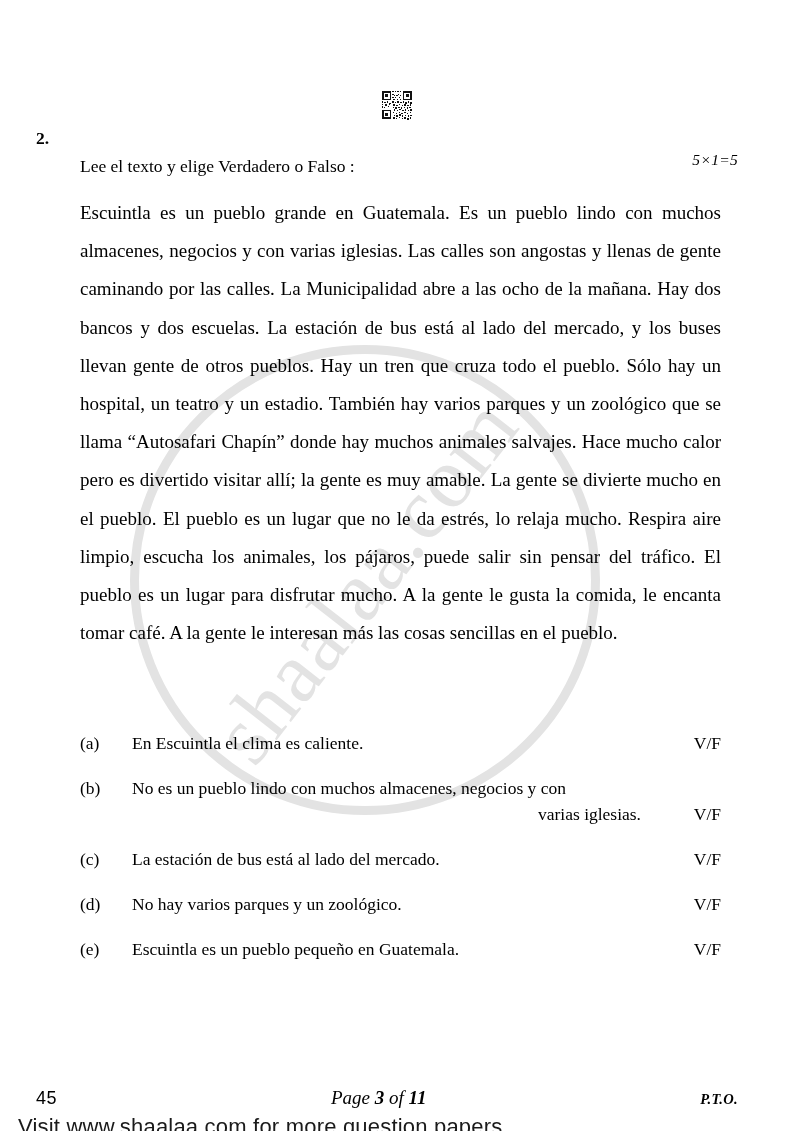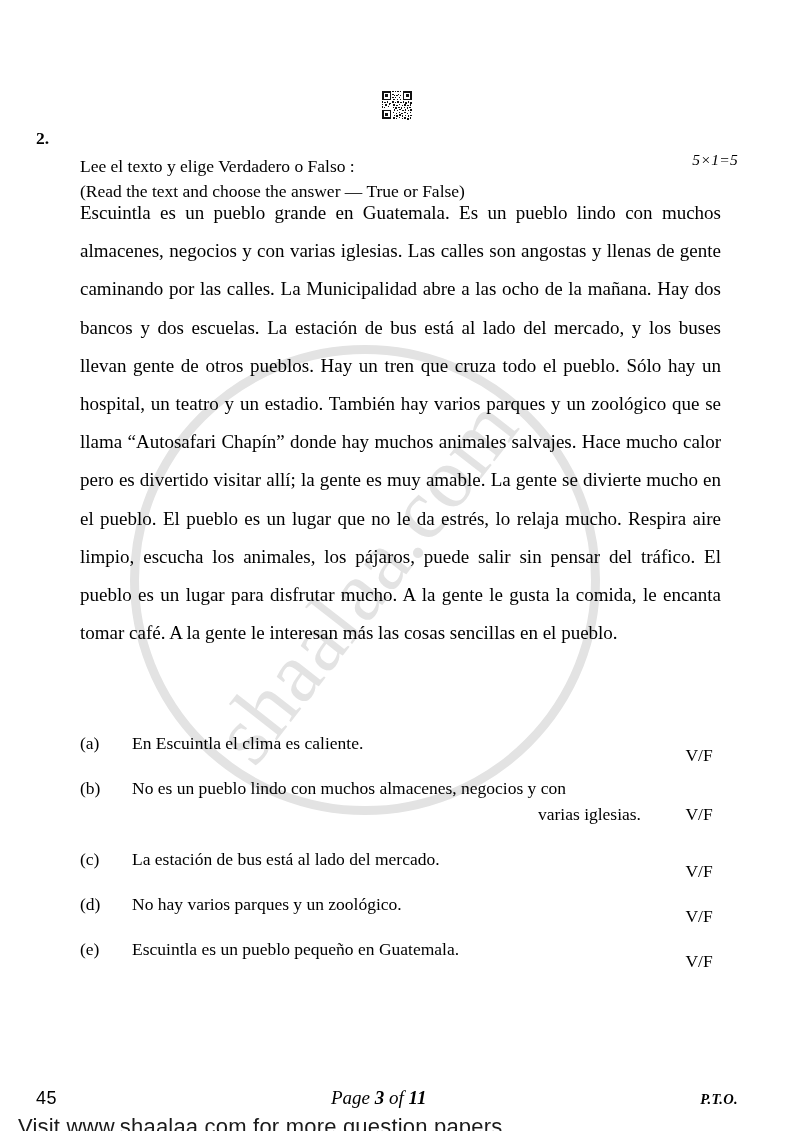--- a/index.html
+++ b/index.html
@@ -128,22 +128,21 @@
   }
   .tf-text {
     flex: 1 1 auto;
     padding-right: 80px;
   }
   .tf-text .second-line { display: block; text-align: right; }
   .tf-answer {
     position: absolute;
     right: 0;
     width: 44px;
-    text-align: center;
-    margin-top: 12px;
+    text-align: right;
   }
   .tf-answer.align-bottom { bottom: 0; }
   .tf-answer.align-top { top: 0; }
 
   
   .footer {
     position: absolute;
     left: 0;
     top: 1040px;
     width: 800px;
@@ -288,21 +287,20 @@
         <rect x="25.4" y="27.2" width="1.4" height="1.4"></rect>
         <rect x="28" y="26.4" width="1.4" height="1.4"></rect>
       </g>
     </svg>
   </div>
 
   <div class="qn-block">
     <div class="qn-number">2.</div>
     <div class="qn-body">
       <div class="qn-line-es">Lee el texto y elige Verdadero o Falso :</div>
-      <div class="qn-line-en">(Read the text and choose the answer — True or False)</div>
     </div>
     <div class="qn-marks">5×1=5</div>
   </div>
 
   <div class="passage">
     <p>Escuintla es un pueblo grande en Guatemala. Es un pueblo lindo con muchos almacenes, negocios y con varias iglesias. Las calles son angostas y llenas de gente caminando por las calles. La Municipalidad abre a las ocho de la mañana. Hay dos bancos y dos escuelas. La estación de bus está al lado del mercado, y los buses llevan gente de otros pueblos. Hay un tren que cruza todo el pueblo. Sólo hay un hospital, un teatro y un estadio. También hay varios parques y un zoológico que se llama “Autosafari Chapín” donde hay muchos animales salvajes. Hace mucho calor pero es divertido visitar allí; la gente es muy amable. La gente se divierte mucho en el pueblo. El pueblo es un lugar que no le da estrés, lo relaja mucho. Respira aire limpio, escucha los animales, los pájaros, puede salir sin pensar del tráfico. El pueblo es un lugar para disfrutar mucho. A la gente le gusta la comida, le encanta tomar café. A la gente le interesan más las cosas sencillas en el pueblo.</p>
   </div>
 
   <div class="tf-list">
 

